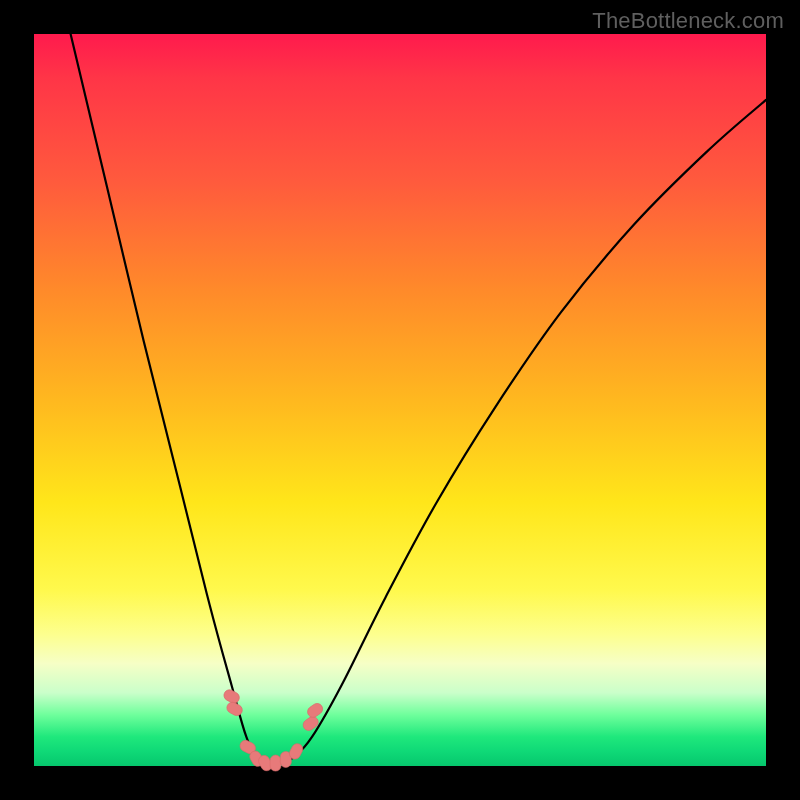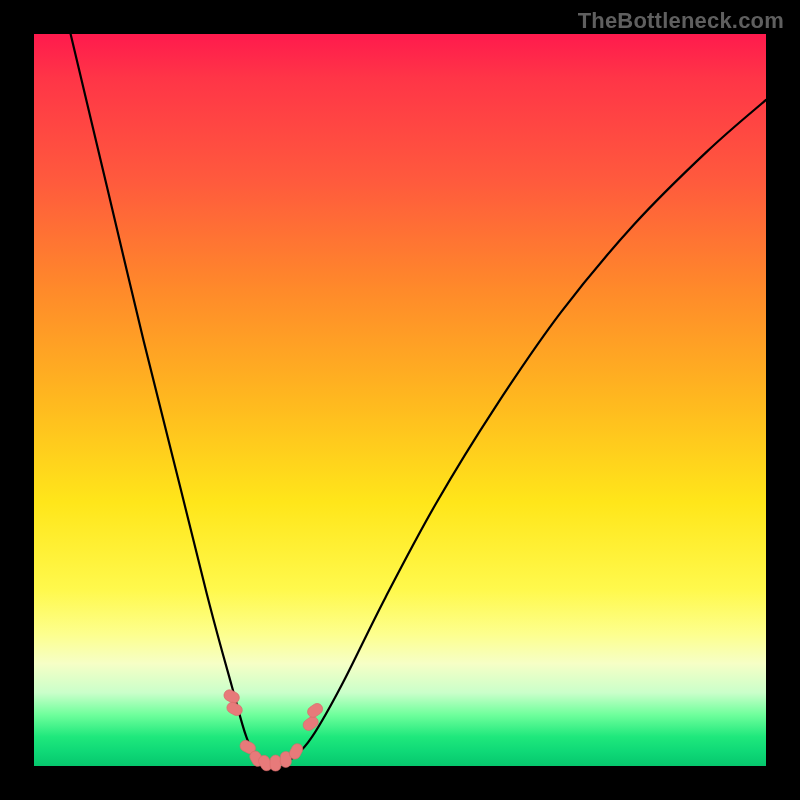--- a/index.html
+++ b/index.html
@@ -42,21 +42,21 @@
       #1fe87c 96%,
       #0fd977 98%,
       #06c76d 100%
     );
   }
   .watermark {
     position: absolute;
     top: 8px;
     right: 16px;
     font-size: 22px;
-    font-weight: 700;
+    font-weight: 400;
     color: #5f5f5f;
     letter-spacing: 0.2px;
     user-select: none;
   }
   svg.curve {
     position: absolute;
     left: 0;
     top: 0;
     width: 732px;
     height: 732px;

